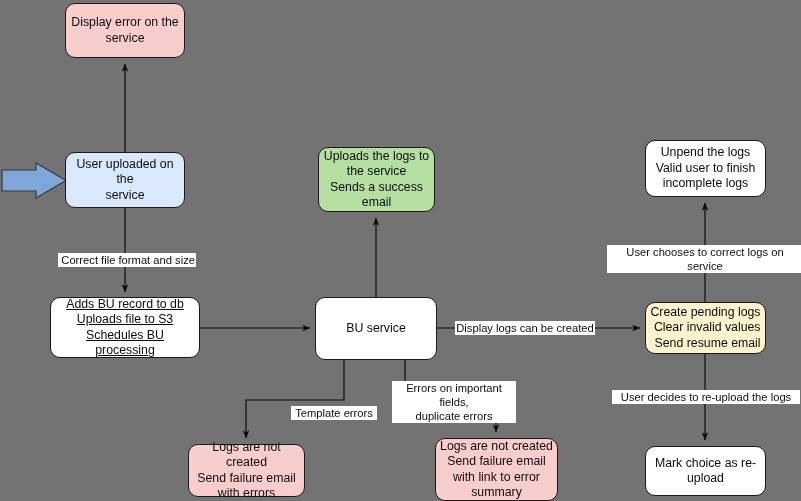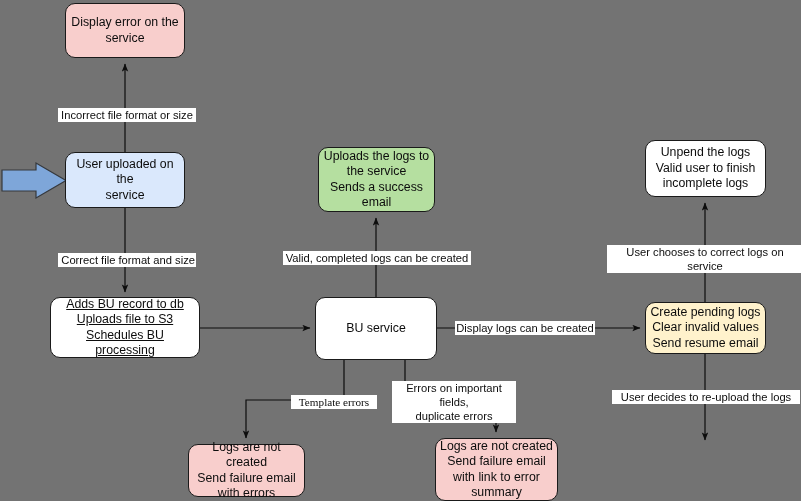--- a/index.html
+++ b/index.html
@@ -102,44 +102,44 @@
 
   <div class="node fill-green" style="left:318px; top:147px; width:117px; height:65px;">Uploads the logs to
 the service
 Sends a success
 email</div>
 
   <div class="node fill-white" style="left:645px; top:140px; width:121px; height:57px;">Unpend the logs
 Valid user to finish
 incomplete logs</div>
 
-  <div class="node fill-yellow" style="left:645px; top:302px; width:121px; height:52px;">Create pending logs
+  <div class="node fill-yellow" style="left:645px; top:302px; width:121px; height:52px;text-align:right;">Create pending logs
 Clear invalid values
 Send resume email</div>
 
   <div class="node fill-pink" style="left:188px; top:444px; width:117px; height:53px;">Logs are not created
 Send failure email
 with errors</div>
 
   <div class="node fill-pink" style="left:435px; top:438px; width:123px; height:63px;">Logs are not created
 Send failure email
 with link to error
 summary</div>
 
+  <div class="node fill-white" style="left:645px; top:446px; width:121px; height:50px;">Mark choice as re-
+upload</div>
 
-  <div class="edge-label" style="left:58px; top:108px; width:136px;">Incorrect file format or size</div>
 
   <div class="edge-label" style="left:58px; top:253px; width:136px;text-align:right;">Correct file format and size</div>
 
-  <div class="edge-label" style="left:283px; top:251px; width:186px;">Valid, completed logs can be created</div>
 
   <div class="edge-label" style="left:455px; top:321px; width:138px;">Display logs can be created</div>
 
   <div class="edge-label" style="left:607px; top:245px; width:194px;">User chooses to correct logs on service</div>
 
-  <div class="edge-label" style="left:291px; top:395px; width:84px;font-family:Liberation Serif, serif;">Template errors</div>
+  <div class="edge-label" style="left:291px; top:406px; width:84px;">Template errors</div>
 
   <div class="edge-label" style="left:392px; top:381px; width:122px;">Errors on important fields,
 duplicate errors</div>
 
   <div class="edge-label" style="left:612px; top:390px; width:186px;">User decides to re-upload the logs</div>
 
 </div>
 
 </body></html>

